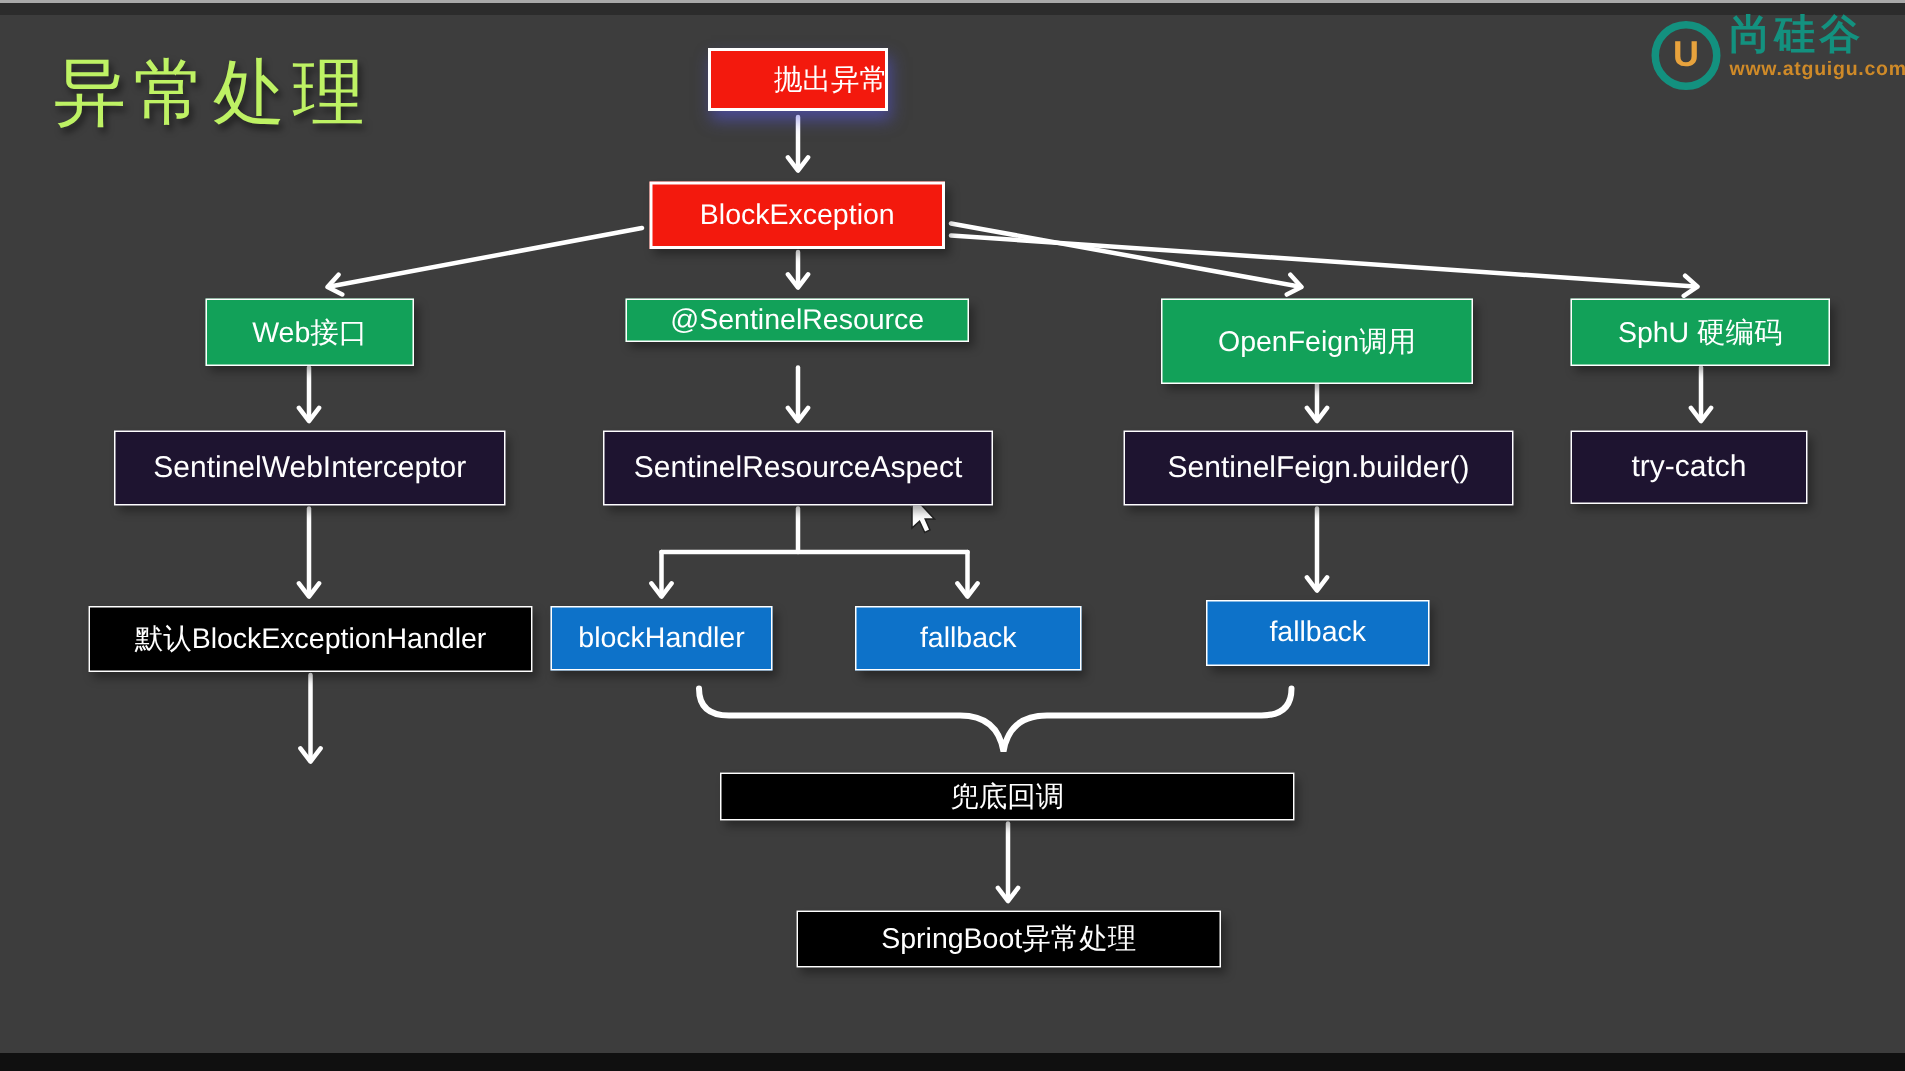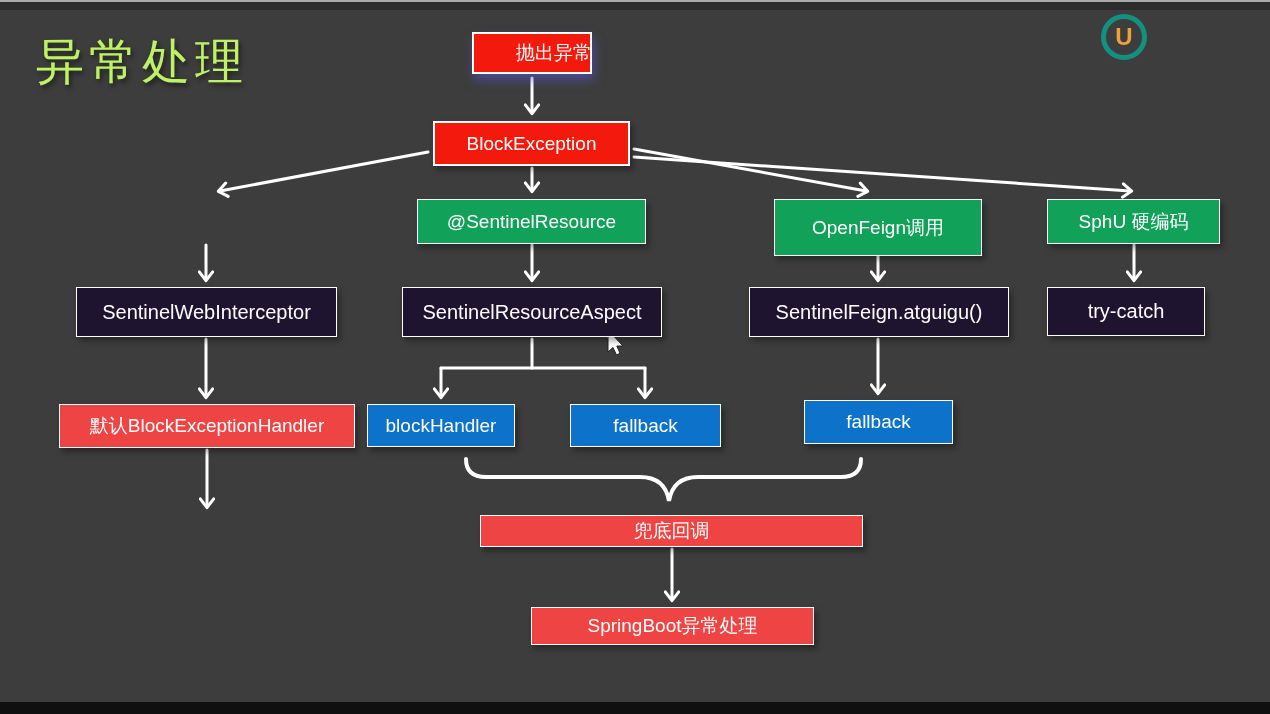--- a/index.html
+++ b/index.html
@@ -15,36 +15,40 @@
     display:flex;align-items:center;justify-content:center;color:#e8a33d;font-weight:bold;font-size:24px;}
   .logo-brand{color:#13917f;font-size:27px;font-weight:700;letter-spacing:3px;line-height:30px;}
   .logo-url{color:#cf8a28;font-size:13px;font-weight:700;letter-spacing:.5px;}
   .node{position:absolute;display:flex;align-items:center;justify-content:center;color:#fff;
     border:1.5px solid #fff;font-size:19px;box-shadow:3px 4px 6px rgba(0,0,0,.35);
     white-space:nowrap;box-sizing:border-box;}
   .red{background:#f3190d;border-width:2px;}
   .glow{box-shadow:2px 6px 10px rgba(85,85,220,.55);padding-left:44px;}
   .green{background:#12a159;border-width:1px;}
   .dark{background:#1e1430;font-size:20px;}
-  .purple{background:#ef4444;}
+  .purple{background:#000000;}
   .blue{background:#0d72c9;}
   svg.wires{position:absolute;left:0;top:0;width:1270px;height:714px;pointer-events:none;}
 </style>
 </head>
 <body>
 
 <div class="stage">
   <div class="topline"></div>
   <div class="topband"></div>
 
   <div class="title">异常处理</div>
 
   <div class="logo">
     <div class="logo-ring">
       <span>U</span>
+    </div>
+    <div>
+      <div class="logo-brand">尚硅谷</div>
+      <div class="logo-url">www.atguigu.com</div>
     </div>
   </div>
 
   <svg class="wires" viewBox="0 0 1270 714">
     <defs>
       <marker id="vhead" viewBox="0 0 8 10" refX="5.2" refY="5" markerWidth="5" markerHeight="5.6" orient="auto" markerUnits="strokeWidth">
         <path d="M1 1 L6.2 5 L1 9" fill="none" stroke="#ffffff" stroke-width="1.8" stroke-linecap="round" stroke-linejoin="round"></path>
       </marker>
     </defs>
     <g stroke="#ffffff" stroke-width="3" fill="none" stroke-linecap="round">
@@ -77,27 +81,28 @@
         <polygon points="605.5,316 609,309.5 612.5,316"></polygon>
         <polygon points="605.5,332 609,338.5 612.5,332"></polygon>
       </g>
       <path d="M608 330 L608 352 L613 347.5 L616.5 355 L620 353.3 L616.8 346 L623 346 Z" fill="#ffffff" stroke="#222" stroke-width="1"></path>
     </g>
   </svg>
 
   <div class="node red glow" style="left:472px;top:32px;width:120px;height:42px">抛出异常</div>
   <div class="node red" style="left:433px;top:121px;width:197px;height:45px">BlockException</div>
 
-  <div class="node green" style="left:417px;top:199px;width:229px;height:45px">@SentinelResource</div>
+  <div class="node green" style="left:137px;top:199px;width:139px;height:45px">Web接口</div>
+  <div class="node green" style="left:417px;top:199px;width:229px;height:29px">@SentinelResource</div>
   <div class="node green" style="left:774px;top:199px;width:208px;height:57px">OpenFeign调用</div>
   <div class="node green" style="left:1047px;top:199px;width:173px;height:45px">SphU 硬编码</div>
 
   <div class="node dark" style="left:76px;top:287px;width:261px;height:50px">SentinelWebInterceptor</div>
   <div class="node dark" style="left:402px;top:287px;width:260px;height:50px">SentinelResourceAspect</div>
-  <div class="node dark" style="left:749px;top:287px;width:260px;height:50px">SentinelFeign.atguigu()</div>
+  <div class="node dark" style="left:749px;top:287px;width:260px;height:50px">SentinelFeign.builder()</div>
   <div class="node dark" style="left:1047px;top:287px;width:158px;height:49px">try-catch</div>
 
   <div class="node purple" style="left:59px;top:404px;width:296px;height:44px">默认BlockExceptionHandler</div>
   <div class="node blue" style="left:367px;top:404px;width:148px;height:43px">blockHandler</div>
   <div class="node blue" style="left:570px;top:404px;width:151px;height:43px">fallback</div>
   <div class="node blue" style="left:804px;top:400px;width:149px;height:44px">fallback</div>
 
   <div class="node purple" style="left:531px;top:607px;width:283px;height:38px">SpringBoot异常处理</div>
   <div class="node purple" style="left:480px;top:515px;width:383px;height:32px">兜底回调</div>
 

